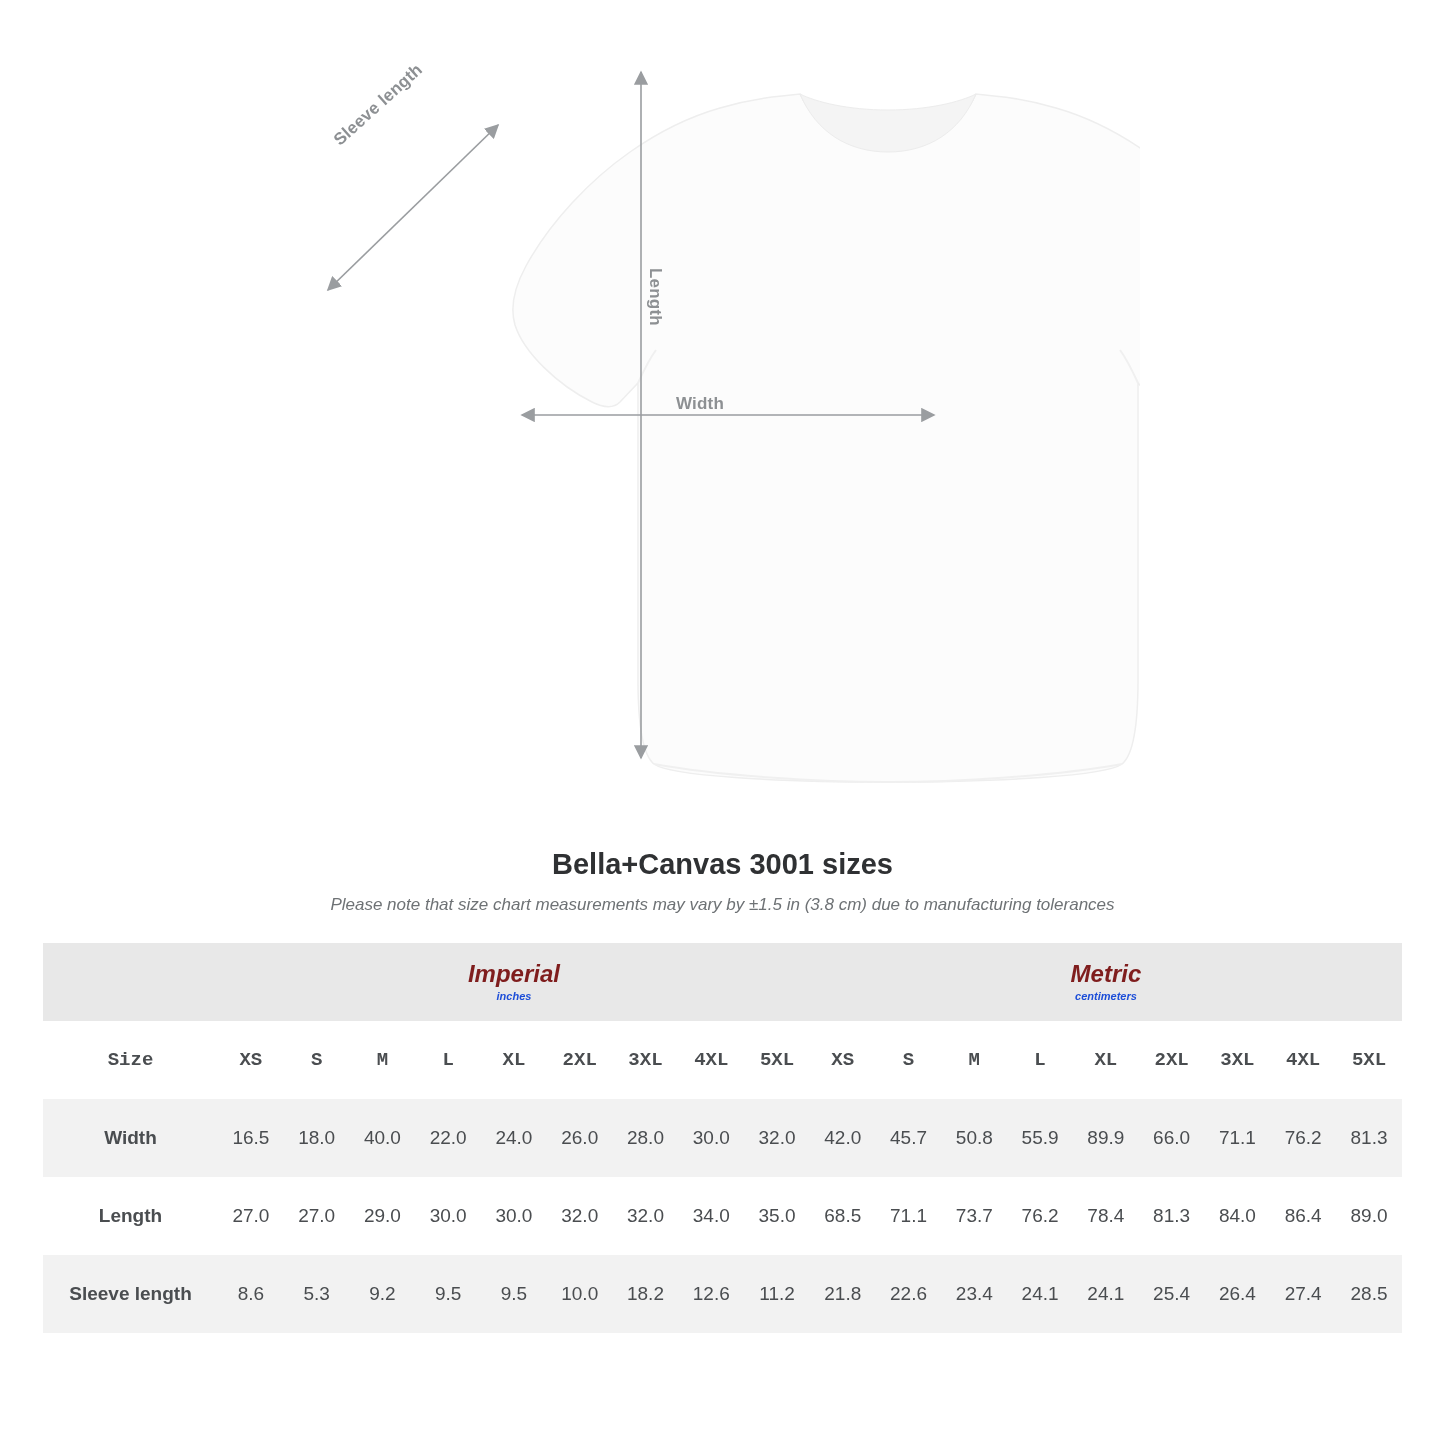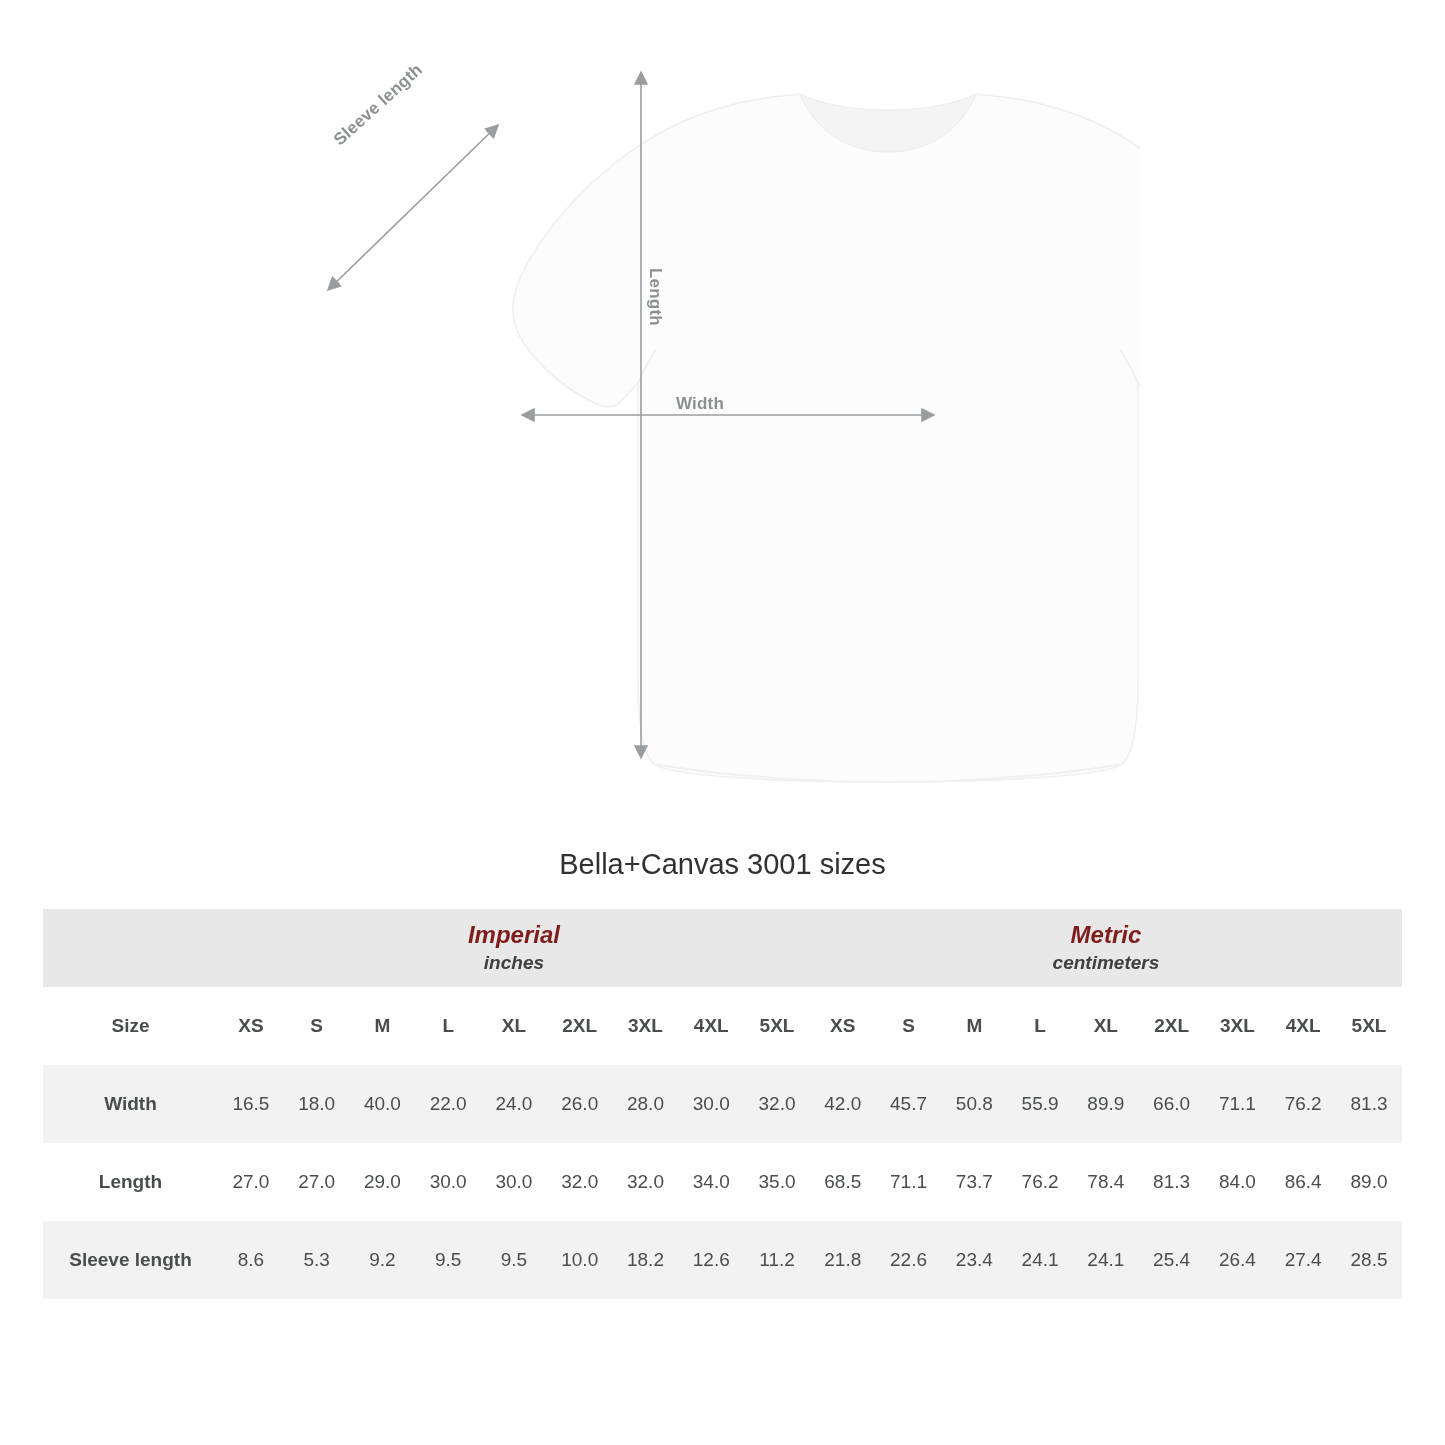--- a/index.html
+++ b/index.html
@@ -55,21 +55,21 @@
     transform-origin: left top;
   }
 
   
   .title-block {
     text-align: center;
     margin-top: 28px;
   }
   .chart-title {
     font-size: 29px;
-    font-weight: normal;
+    font-weight: bold;
     color: #2f3133;
     margin: 0;
   }
   .chart-note {
     font-size: 17px;
     font-style: italic;
     color: #6e7275;
     margin: 14px 0 0 0;
   }
 
@@ -98,39 +98,39 @@
   }
   .unit-head .unit-name {
     font-size: 24px;
     font-style: italic;
     font-weight: bold;
     color: #7f1d1d;
     display: block;
     line-height: 1.25;
   }
   .unit-head .unit-sub {
-    font-size: 19px;
+    font-size: 11px;
     font-style: italic;
-    color: #404040;
+    color: #1d4ed8;
     display: block;
     line-height: 1.4;
   }
   .row-head {
     background: #f2f2f2;
     font-weight: bold;
     font-size: 19px;
     color: #4a4d50;
   }
   .row-head-label {
     font-weight: bold;
   }
   tr.band-a td, tr.band-a th { background: #f2f2f2; }
   tr.band-b td, tr.band-b th { background: #ffffff; }
   .col-first { width: 175px; }
-  .colhead-cell { font-weight: bold; }
+  .colhead-cell { font-weight: bold; font-family: Liberation Mono, monospace; }
 </style>
 </head>
 <body>
 
 <div class="illustration">
   <div class="shirt-wrap">
     <svg class="shirt-svg" width="840" height="760" viewBox="0 0 840 760">
       <defs>
         <marker id="arrHead" markerWidth="9" markerHeight="9" refX="8" refY="4.5" orient="auto">
           <path d="M0,0 L9,4.5 L0,9 z" fill="#9a9da0"></path>
@@ -188,20 +188,21 @@
     </svg>
   </div>
 
   <div class="dim-label length">Length</div>
   <div class="dim-label width">Width</div>
   <div class="dim-label sleeve">Sleeve length</div>
 </div>
 
 <div class="title-block">
   <h1 class="chart-title">Bella+Canvas 3001 sizes</h1>
+  <p class="chart-note">Please note that size chart measurements may vary by ±1.5 in (3.8 cm) due to manufacturing tolerances</p>
 </div>
 
 <div class="table-wrap">
   <table class="size-chart">
     <colgroup>
       <col class="col-first">
     </colgroup>
     <thead>
       <tr>
         <th class="unit-head"></th>

